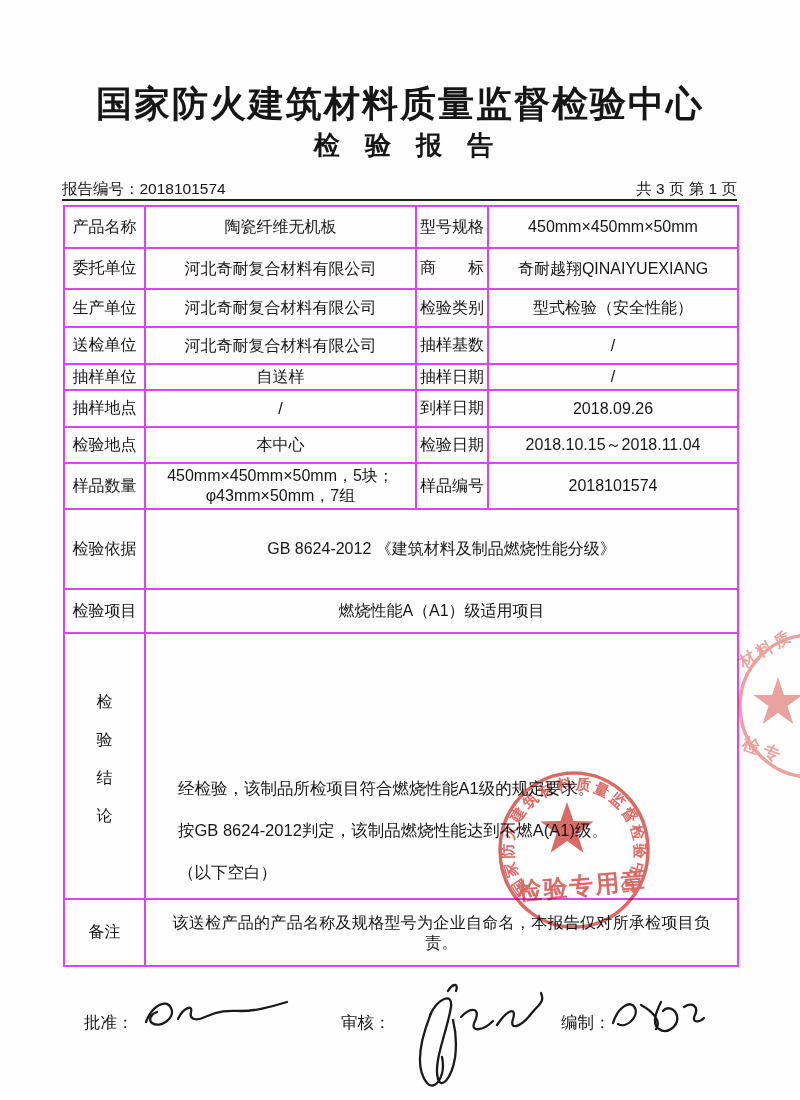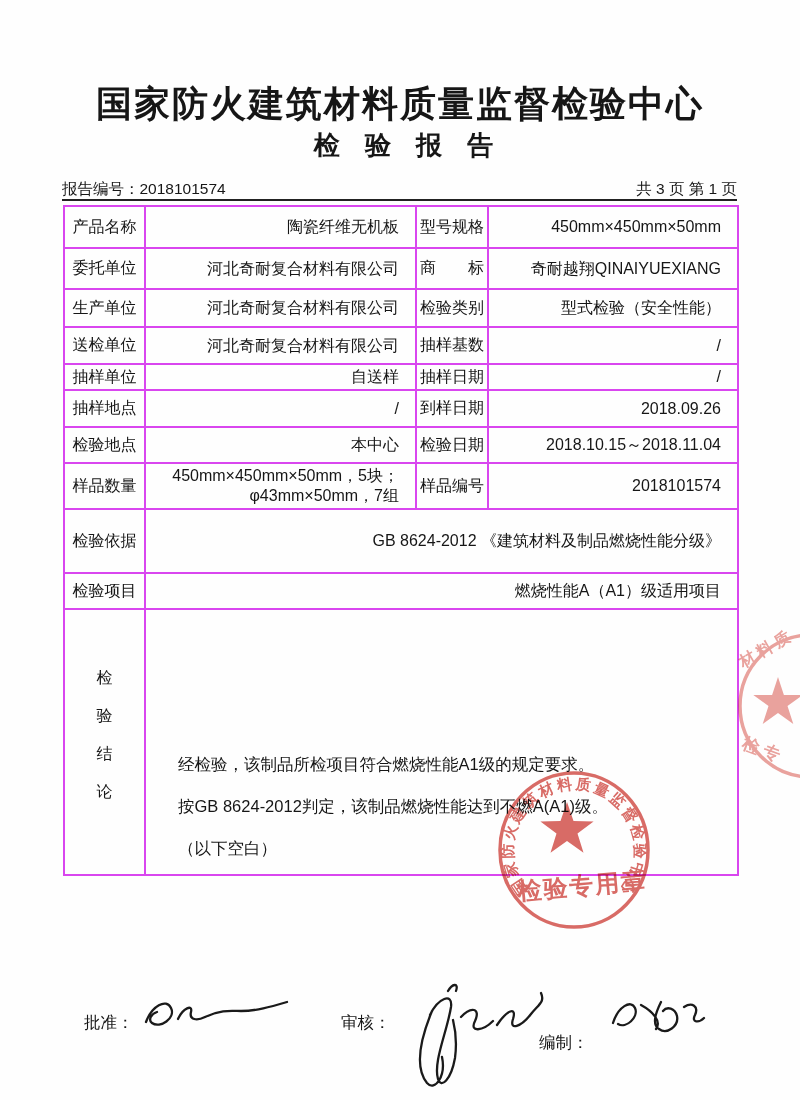--- a/index.html
+++ b/index.html
@@ -29,36 +29,36 @@
   }
   table.info {
     position:absolute; top:205px; left:63px; width:674px;
     border-collapse:collapse; table-layout:fixed;
   }
   table.info th, table.info td {
     border:2px solid #d946ef; font-size:16px; font-weight:normal;
     vertical-align:middle; overflow:hidden;
   }
   th.lbl { text-align:center; padding:0 2px; }
-  td.val { text-align:right; padding:2px 16px; line-height:1.25; }
+  td.val { text-align:center; padding:2px 16px; line-height:1.25; }
   tr.r1  { height:42px; } tr.r2 { height:41px; } tr.r3 { height:38px; }
   tr.r4  { height:37px; } tr.r5 { height:26px; } tr.r6 { height:37px; }
-  tr.r7  { height:36px; } tr.r8 { height:39px; } tr.r9 { height:64px; }
-  tr.r10 { height:36px; } tr.r11{ height:266px;} tr.r12{ height:67px; }
+  tr.r7  { height:36px; } tr.r8 { height:39px; } tr.r9 { height:80px; }
+  tr.r10 { height:44px; } tr.r11{ height:266px;} tr.r12{ height:67px; }
   .vlabel {
     display:flex; flex-direction:column; align-items:center; justify-content:center;
     gap:17px; height:100%; padding-bottom:14px; font-size:16px;
   }
   .concl-cell { position:relative; height:100%; }
   .concl-cell .cline { position:absolute; left:32px; font-size:16.5px; white-space:nowrap; }
   .cline.l1 { top:12px; } .cline.l2 { top:54px; } .cline.l3 { top:96px; }
   .remark-val { padding-left:6px; letter-spacing:0.3px; }
   .footer-row { position:absolute; top:1012px; left:0; width:100%; font-size:16.5px; }
   .footer-row .flabel { position:absolute; top:0; }
-  .flabel.approve { left:84px; } .flabel.review { left:341px; } .flabel.prepare { left:539px;margin-top:20px; }
+  .flabel.approve { left:84px; } .flabel.review { left:341px; } .flabel.prepare { left:561px; }
   .sig-svg { position:absolute; top:980px; left:0; }
   .stamp-main {
     position:absolute; left:484px; top:758px;
     mix-blend-mode:multiply; pointer-events:none;
   }
   .stamp-edge {
     position:absolute; left:733px; top:626px;
     mix-blend-mode:multiply; pointer-events:none;
   }
   .ring-char { font-size:15px; font-weight:bold; text-anchor:middle;
@@ -152,20 +152,24 @@
         </div>
       </th>
       <td colspan="3">
         <div class="concl-cell">
           <div class="cline l1">经检验，该制品所检项目符合燃烧性能A1级的规定要求。</div>
           <div class="cline l2">按GB 8624-2012判定，该制品燃烧性能达到不燃A(A1)级。</div>
           <div class="cline l3">（以下空白）</div>
 
         </div>
       </td>
+    </tr>
+    <tr class="r12">
+      <th class="lbl">备注</th>
+      <td class="val remark-val" colspan="3">该送检产品的产品名称及规格型号为企业自命名，本报告仅对所承检项目负责。</td>
     </tr>
   </tbody>
     </table>
 
   <svg class="stamp-main" width="180" height="190" viewBox="0 0 180 190">
     <g id="main-stamp-group" opacity="0.78">
       <ellipse cx="90" cy="92" rx="74" ry="77" fill="none" stroke="#cf423b" stroke-width="3.5"></ellipse>
       <polygon points="83,44 89.5,63.1 109.6,63.4 93.5,75.4 99.5,94.7 83,83 66.5,94.7 72.5,75.4 56.4,63.4 76.5,63.1" fill="#cf423b"></polygon>
       <g id="ring-group" fill="#cf423b">
           <text x="39.428708074142456" y="126.11076711171555" transform="rotate(-124 39.428708074142456 126.11076711171555)" class="ring-char">国</text>

